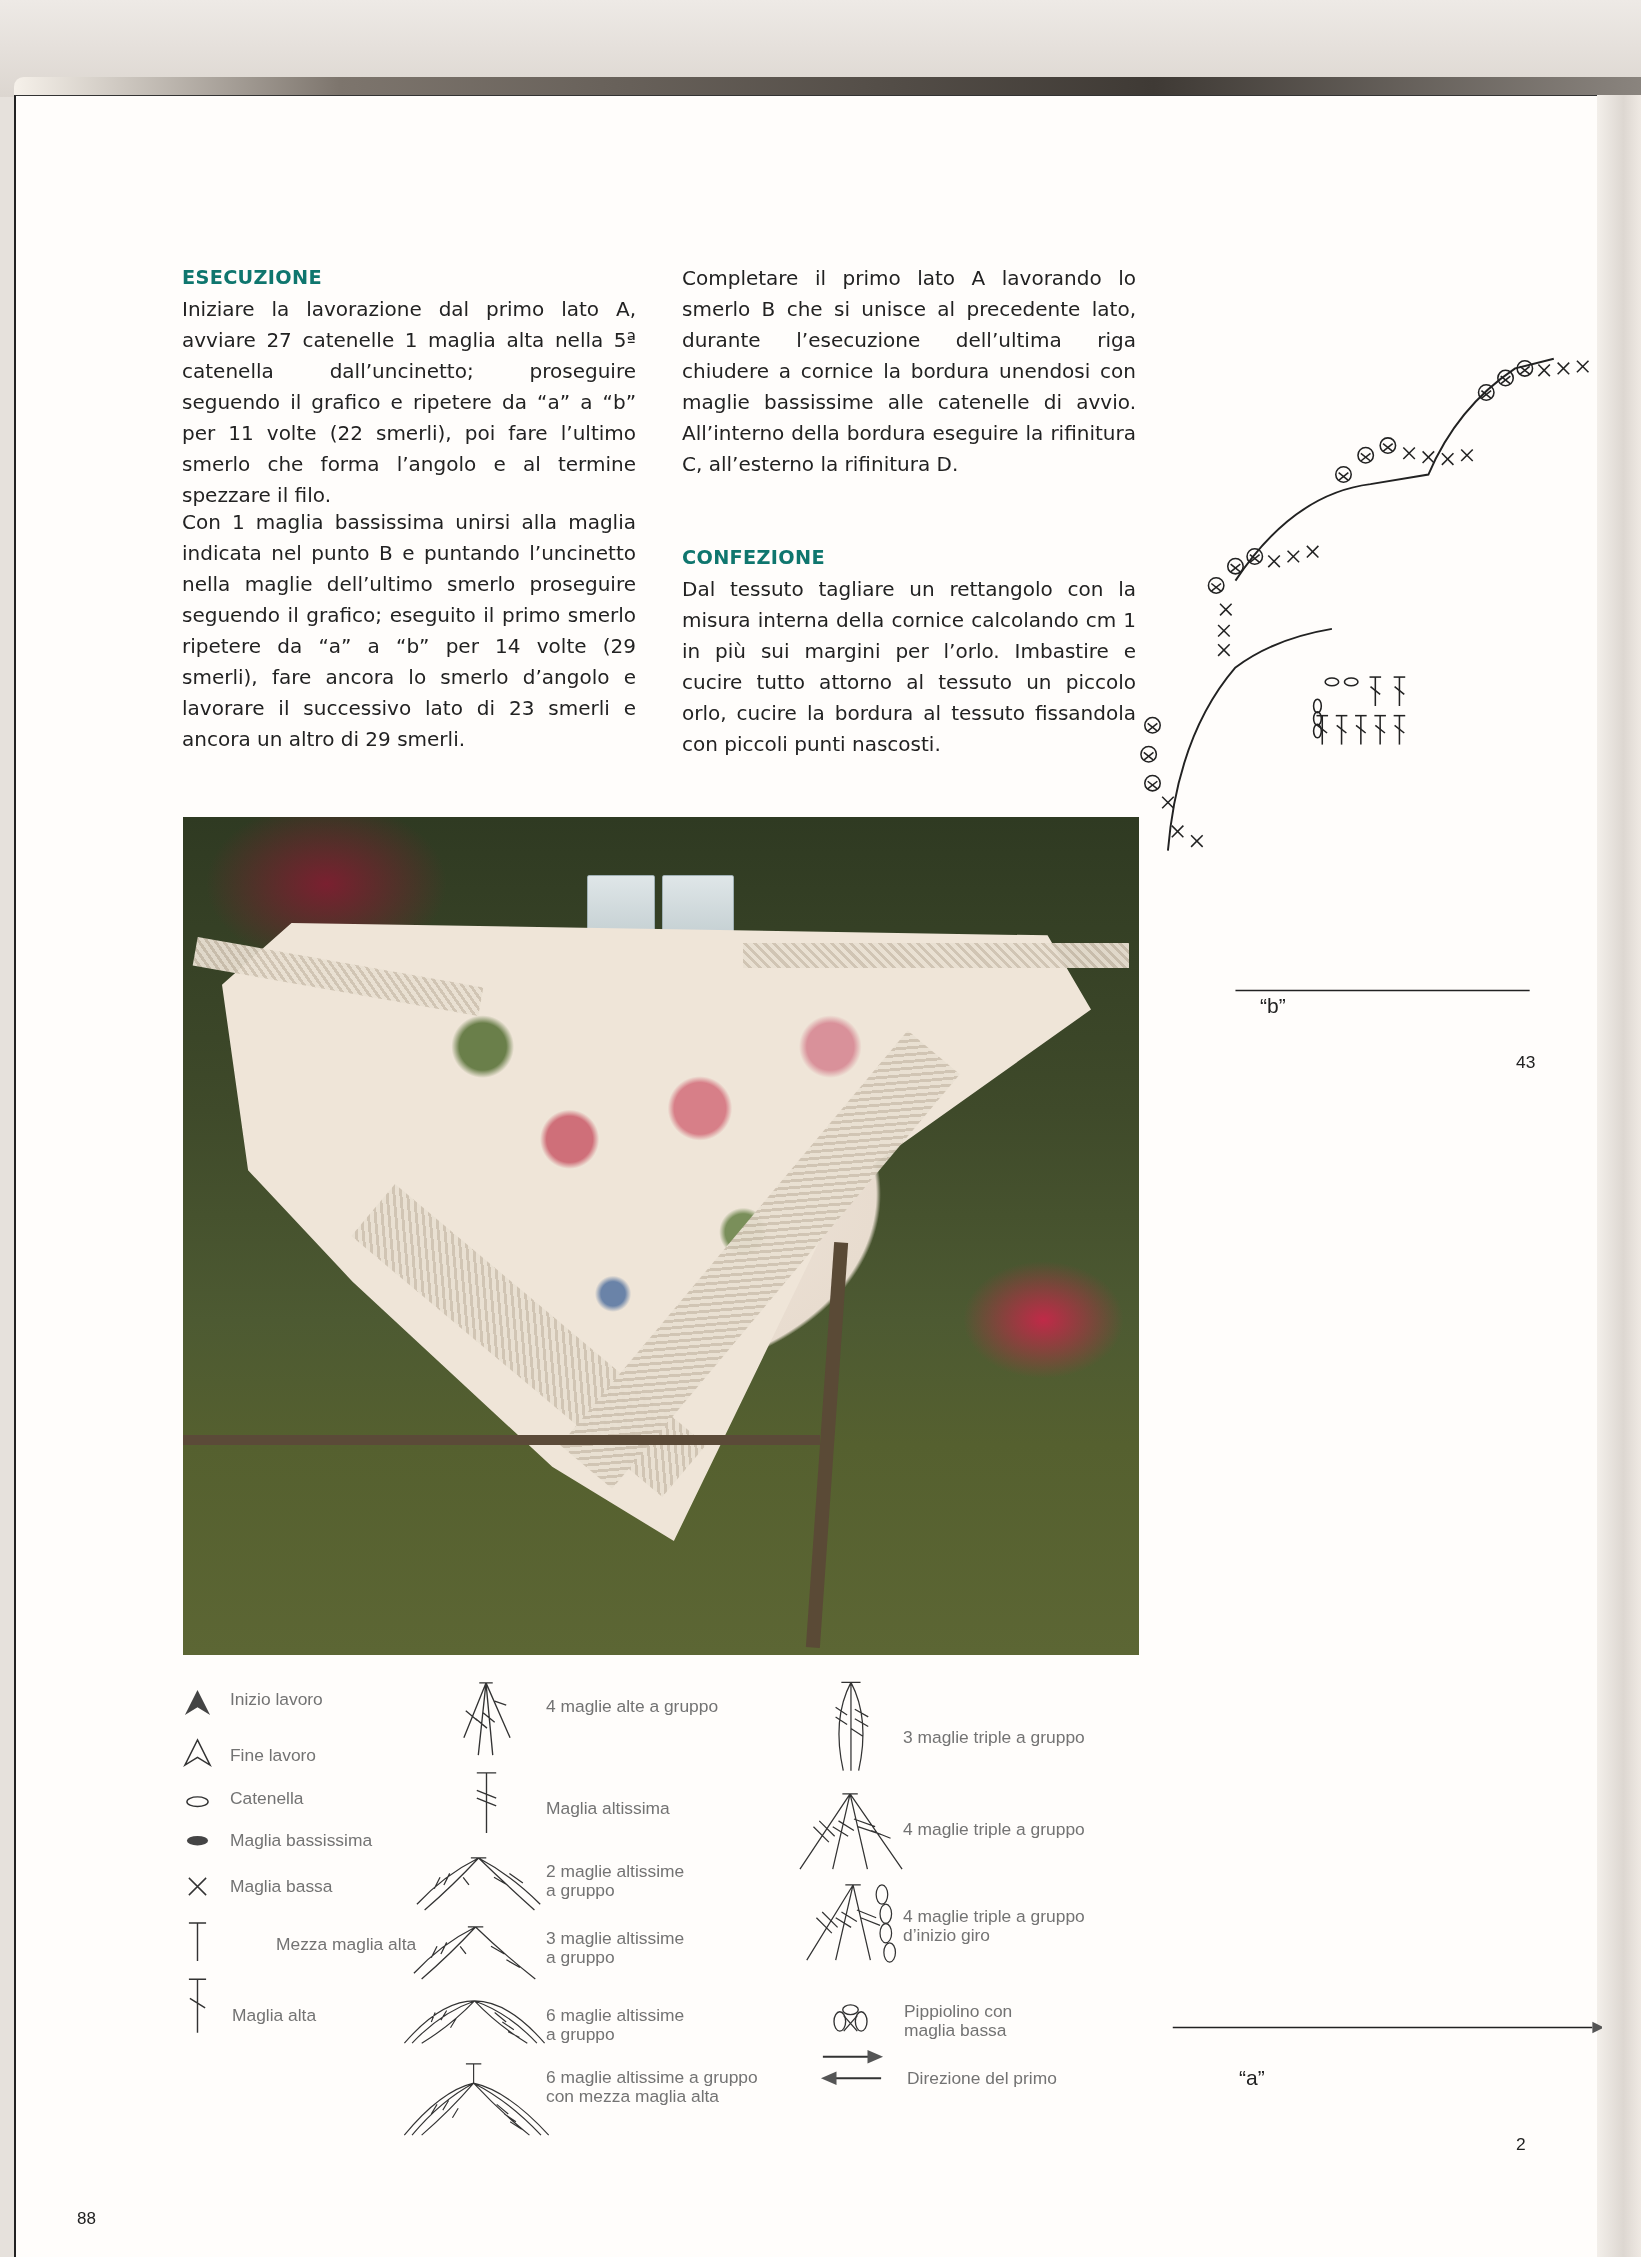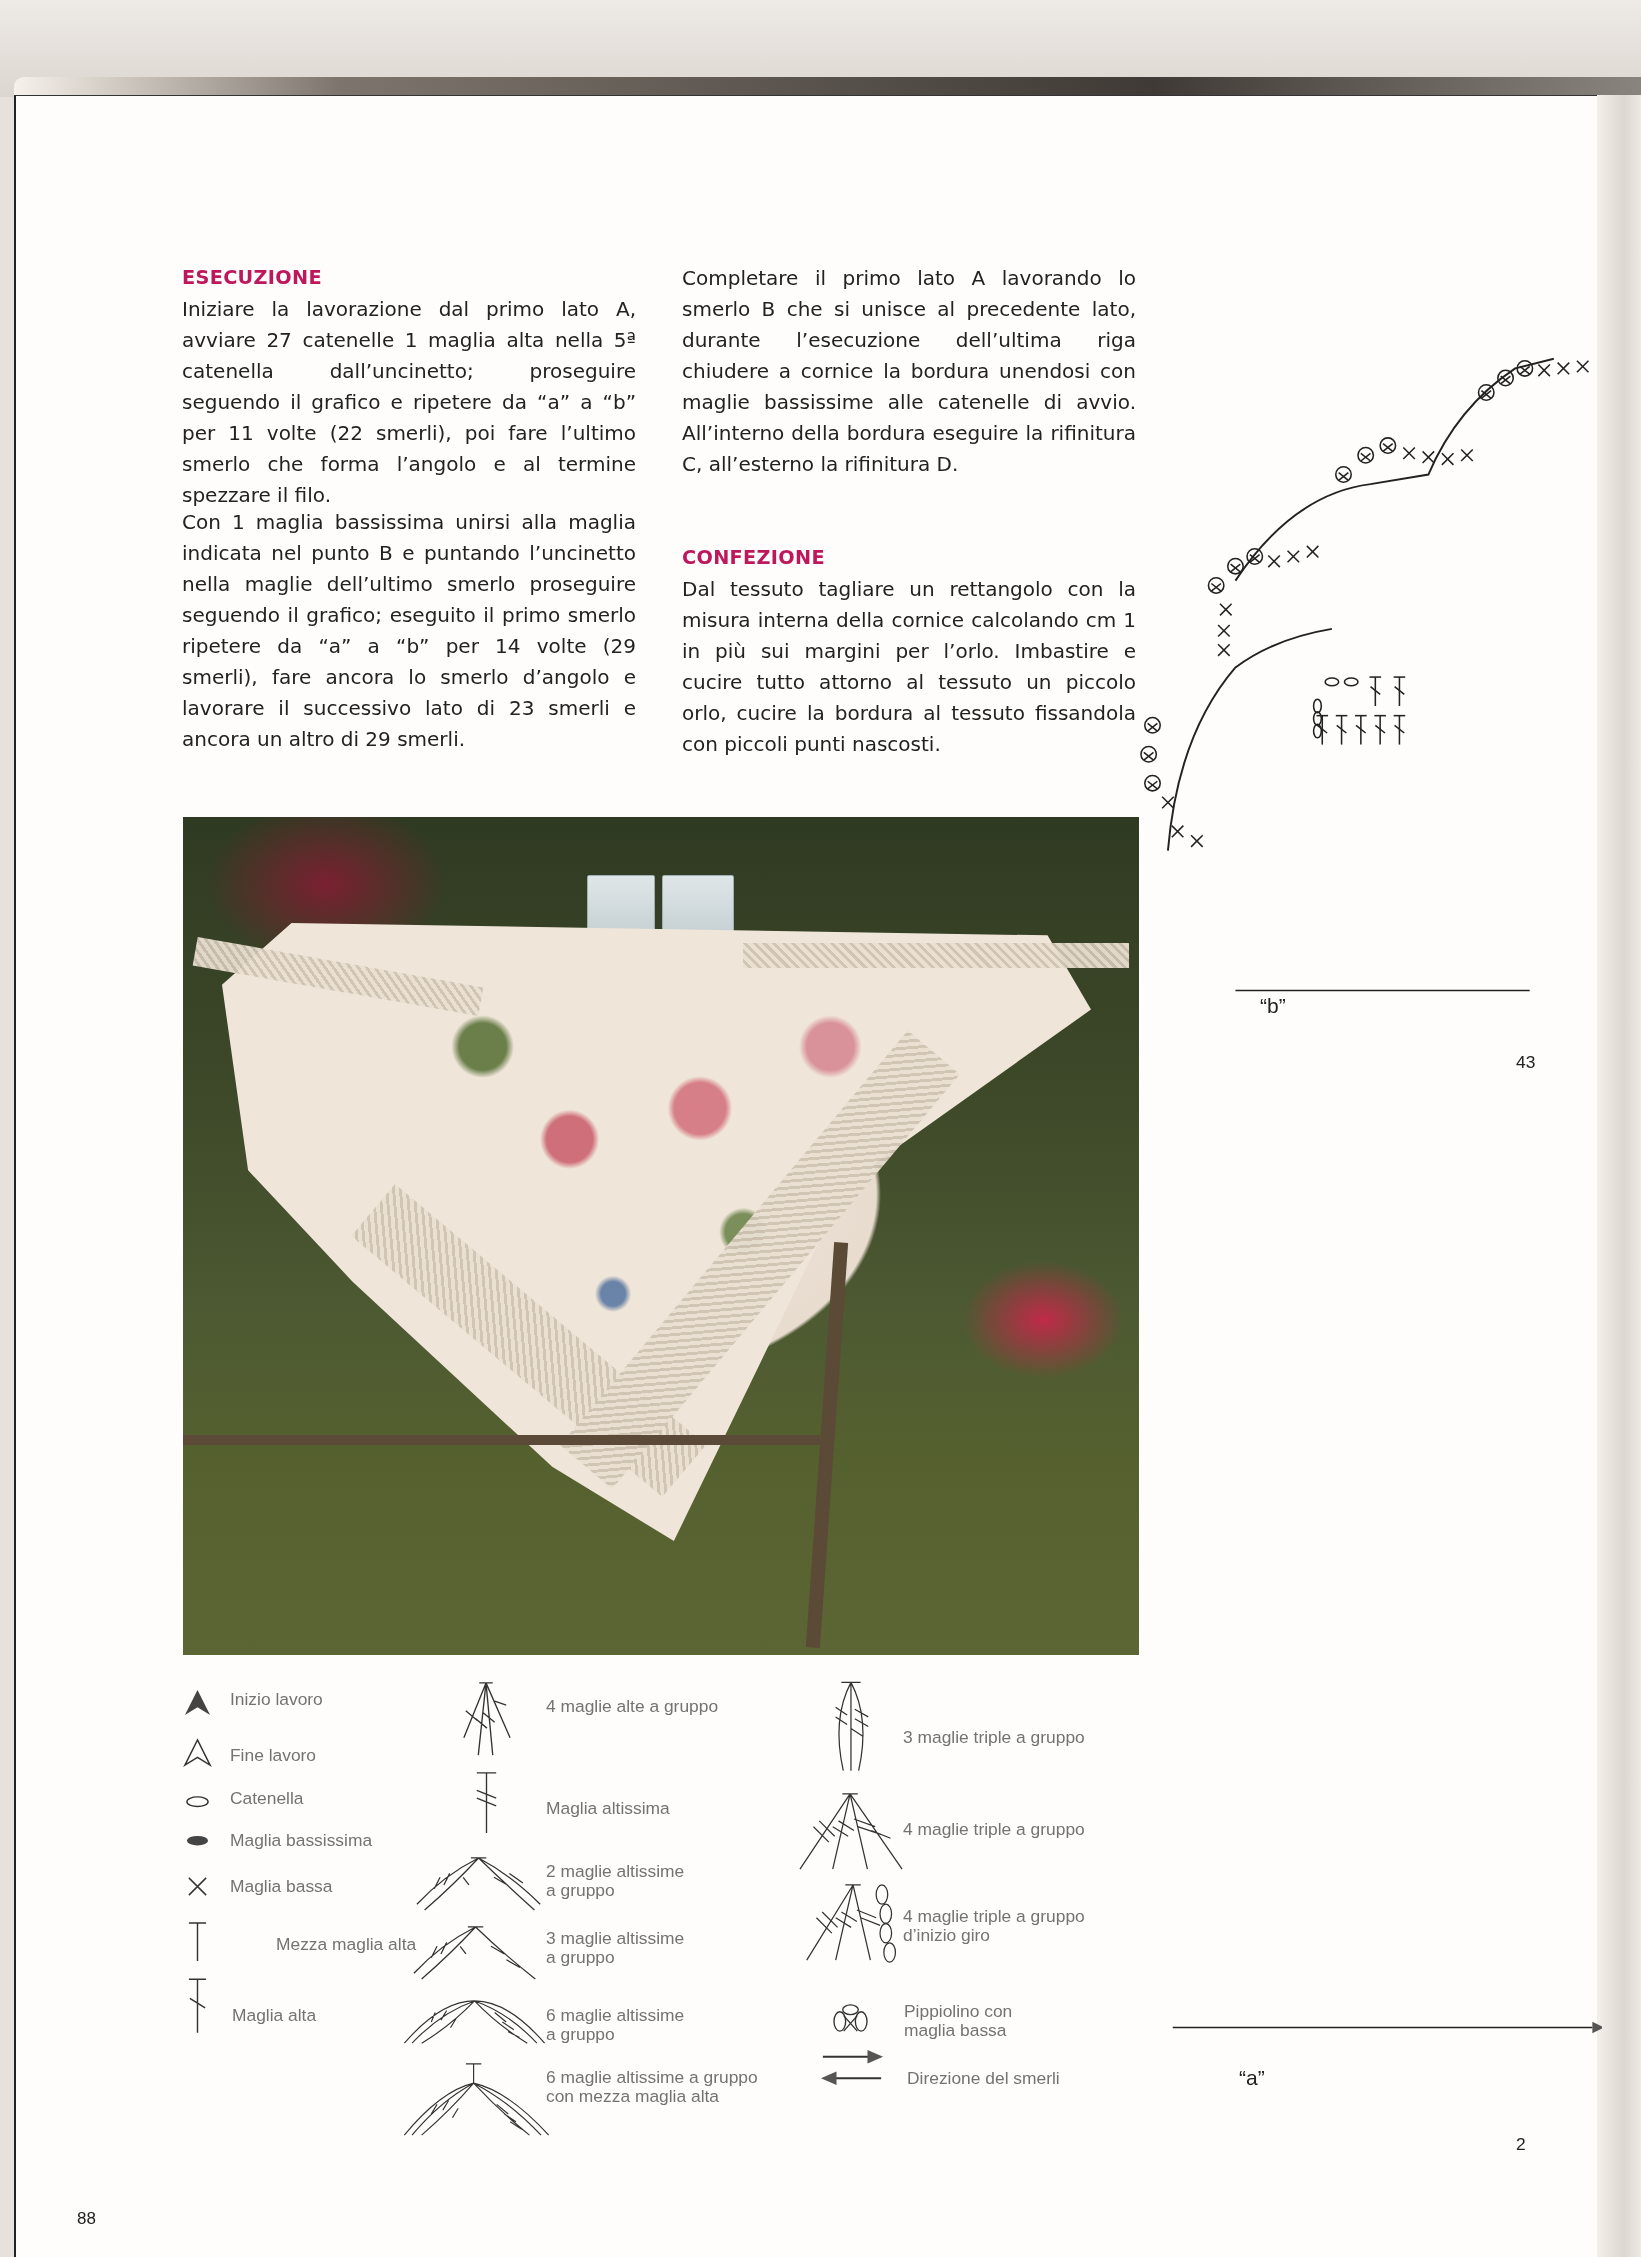--- a/index.html
+++ b/index.html
@@ -1,21 +1,21 @@
 <!DOCTYPE html>
 <html><head>
 <meta charset="utf-8">
 <style>
   html,body{margin:0;padding:0;}
   body{width:1641px;height:2257px;position:relative;overflow:hidden;background:#e6e1dc;font-family:"DejaVu Sans",sans-serif;color:#1e1e1e;}
   .topband{position:absolute;left:0;top:0;width:1641px;height:97px;background:linear-gradient(#eeeae6,#dcd6d0);}
   .topshadow{position:absolute;left:13.5px;top:77px;width:1628px;height:19.3px;background:linear-gradient(90deg,#f6f1ea 0%,#7d756d 20%,#3f3a35 70%,#8a847e 100%);border-radius:9.7px 0 0 0;}
   .page{position:absolute;left:13.5px;top:95px;width:1583px;height:2163px;background:#fffdfb;border-left:2.9px solid #222;border-top:1.9px solid #333;}
   .gutter{position:absolute;right:0;top:95px;width:44px;height:2163px;background:linear-gradient(90deg,#f3efea,#ddd7d1 60%,#efe9e3);}
-  .section-title{position:absolute;font-family:"DejaVu Sans",sans-serif;font-weight:bold;font-size:19.3px;color:#be185d;letter-spacing:0.3px;}
+  .section-title{position:absolute;font-family:"DejaVu Sans",sans-serif;font-weight:bold;font-size:19.3px;color:#0f766e;letter-spacing:0.3px;}
   .body-text{position:absolute;font-family:"DejaVu Sans",sans-serif;font-size:20px;line-height:31px;text-align:justify;color:#222;}
   .photo{position:absolute;left:183px;top:817px;width:956px;height:838px;overflow:hidden;
     background:
       radial-gradient(ellipse 18% 14% at 15% 8%,#7a2030 0%,transparent 70%),
       radial-gradient(ellipse 12% 10% at 90% 60%,#c02a48 0%,transparent 70%),
       radial-gradient(ellipse 50% 40% at 45% 45%,#efe6dc 0%,#e8dccf 55%,transparent 56%),
       linear-gradient(180deg,#2f3a22 0%,#3f4a2a 35%,#4d5a32 60%,#55602f 75%,#5c6634 100%);}
   .cloth{position:absolute;left:39px;top:106px;width:869px;height:618px;
     clip-path:polygon(0 10%,8% 0,95% 2%,100% 14%,72% 42%,52% 100%,38% 88%,15% 58%,3% 40%);
     background:
@@ -236,16 +236,16 @@
     </g>
   </svg>
 <div class="leg-label" style="left:904px;top:2002px;"><span>Pippiolino con</span><br><span>maglia bassa</span></div>
 
 <svg class="leg-icon" style="left:819px;top:2047px;" width="66" height="41" viewBox="0 0 68 42">
     <path d="M4 10 L52 10" stroke="#333" stroke-width="2"></path>
     <polygon points="50,3 66,10 50,17" fill="#555"></polygon>
     <path d="M16 32 L64 32" stroke="#333" stroke-width="2"></path>
     <polygon points="18,25 2,32 18,39" fill="#555"></polygon>
   </svg>
-<div class="leg-label" style="left:907px;top:2069px;">Direzione del  smerli</div>
+<div class="leg-label" style="left:907px;top:2069px;">Direzione del  primo</div>
 
 <div class="page-number">88</div>
 
 
 </body></html>

